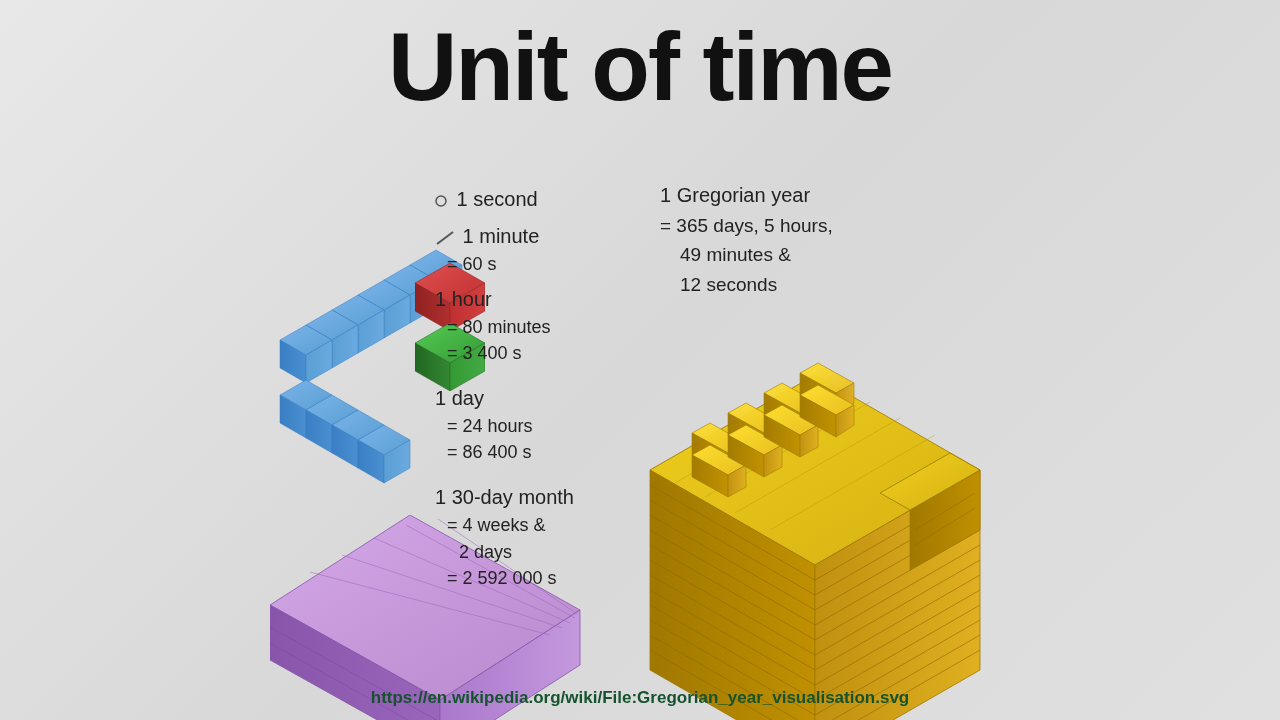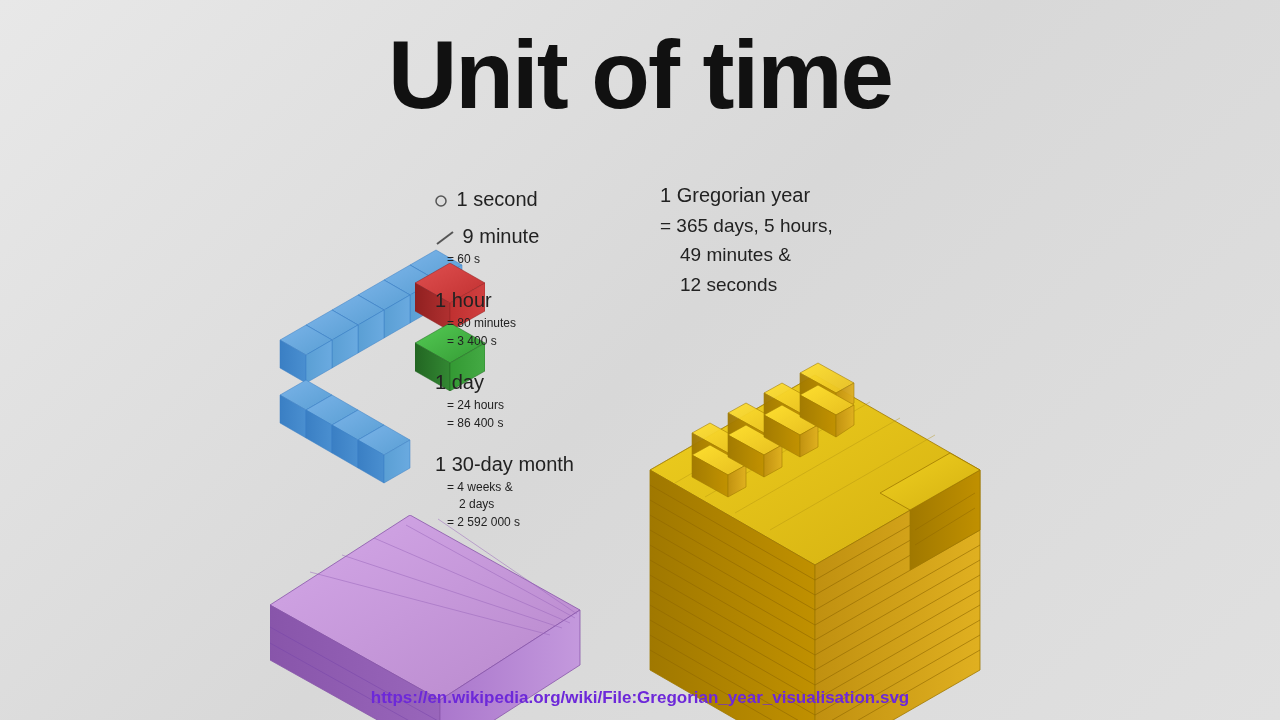--- a/index.html
+++ b/index.html
@@ -11,21 +11,21 @@
       font-family: 'Times New Roman', Times, serif;
       overflow: hidden;
       position: relative;
     }
 
     .title {
       text-align: center;
       font-size: 96px;
       font-weight: 900;
       color: #111;
-      padding-top: 20px;
+      padding-top: 12px;
       letter-spacing: -2px;
       font-family: 'Arial Black', Arial, sans-serif;
     }
 
     .content-area {
       position: absolute;
       top: 175px;
       left: 0;
       width: 1085px;
       height: 510px;
@@ -45,21 +45,21 @@
     .labels .item {
       margin-bottom: 4px;
     }
 
     .labels .item .main {
       font-size: 20px;
       font-weight: 500;
     }
 
     .labels .item .sub {
-      font-size: 12px;
+      font-size: 18px;
       padding-left: 12px;
     }
 
     
     .right-labels {
       position: absolute;
       left: 660px;
       top: 5px;
       font-size: 19px;
       color: #222;
@@ -68,21 +68,21 @@
     }
 
     
     .footer {
       position: absolute;
       bottom: 12px;
       width: 100%;
       text-align: center;
       font-size: 17px;
       font-weight: bold;
-      color: #6d28d9;
+      color: #14532d;
       font-family: Arial, sans-serif;
       text-decoration: none;
     }
   </style>
 </head>
 <body>
 
 <div class="title">Unit of time</div>
 
 <div class="content-area">
@@ -349,26 +349,26 @@
         </svg>
         <span>1 second</span>
       </span>
     </div>
 
     <div class="item" style="margin-top:8px;">
       <span class="main">
         <svg width="20" height="16" viewBox="0 0 20 16" style="vertical-align:middle;margin-right:2px;">
           <line x1="18" y1="2" x2="2" y2="14" stroke="#555" stroke-width="2"></line>
         </svg>
-        <span>9 minute</span>
+        <span>1 minute</span>
       </span>
       <div class="sub">= 60 s</div>
     </div>
 
-    <div class="item" style="margin-top:18px;">
+    <div class="item" style="margin-top:8px;">
       <span class="main">1 hour</span>
       <div class="sub">= 80 minutes</div>
       <div class="sub">= 3 400 s</div>
     </div>
 
     <div class="item" style="margin-top:18px;">
       <span class="main">1 day</span>
       <div class="sub">= 24 hours</div>
       <div class="sub">= 86 400 s</div>
     </div>

